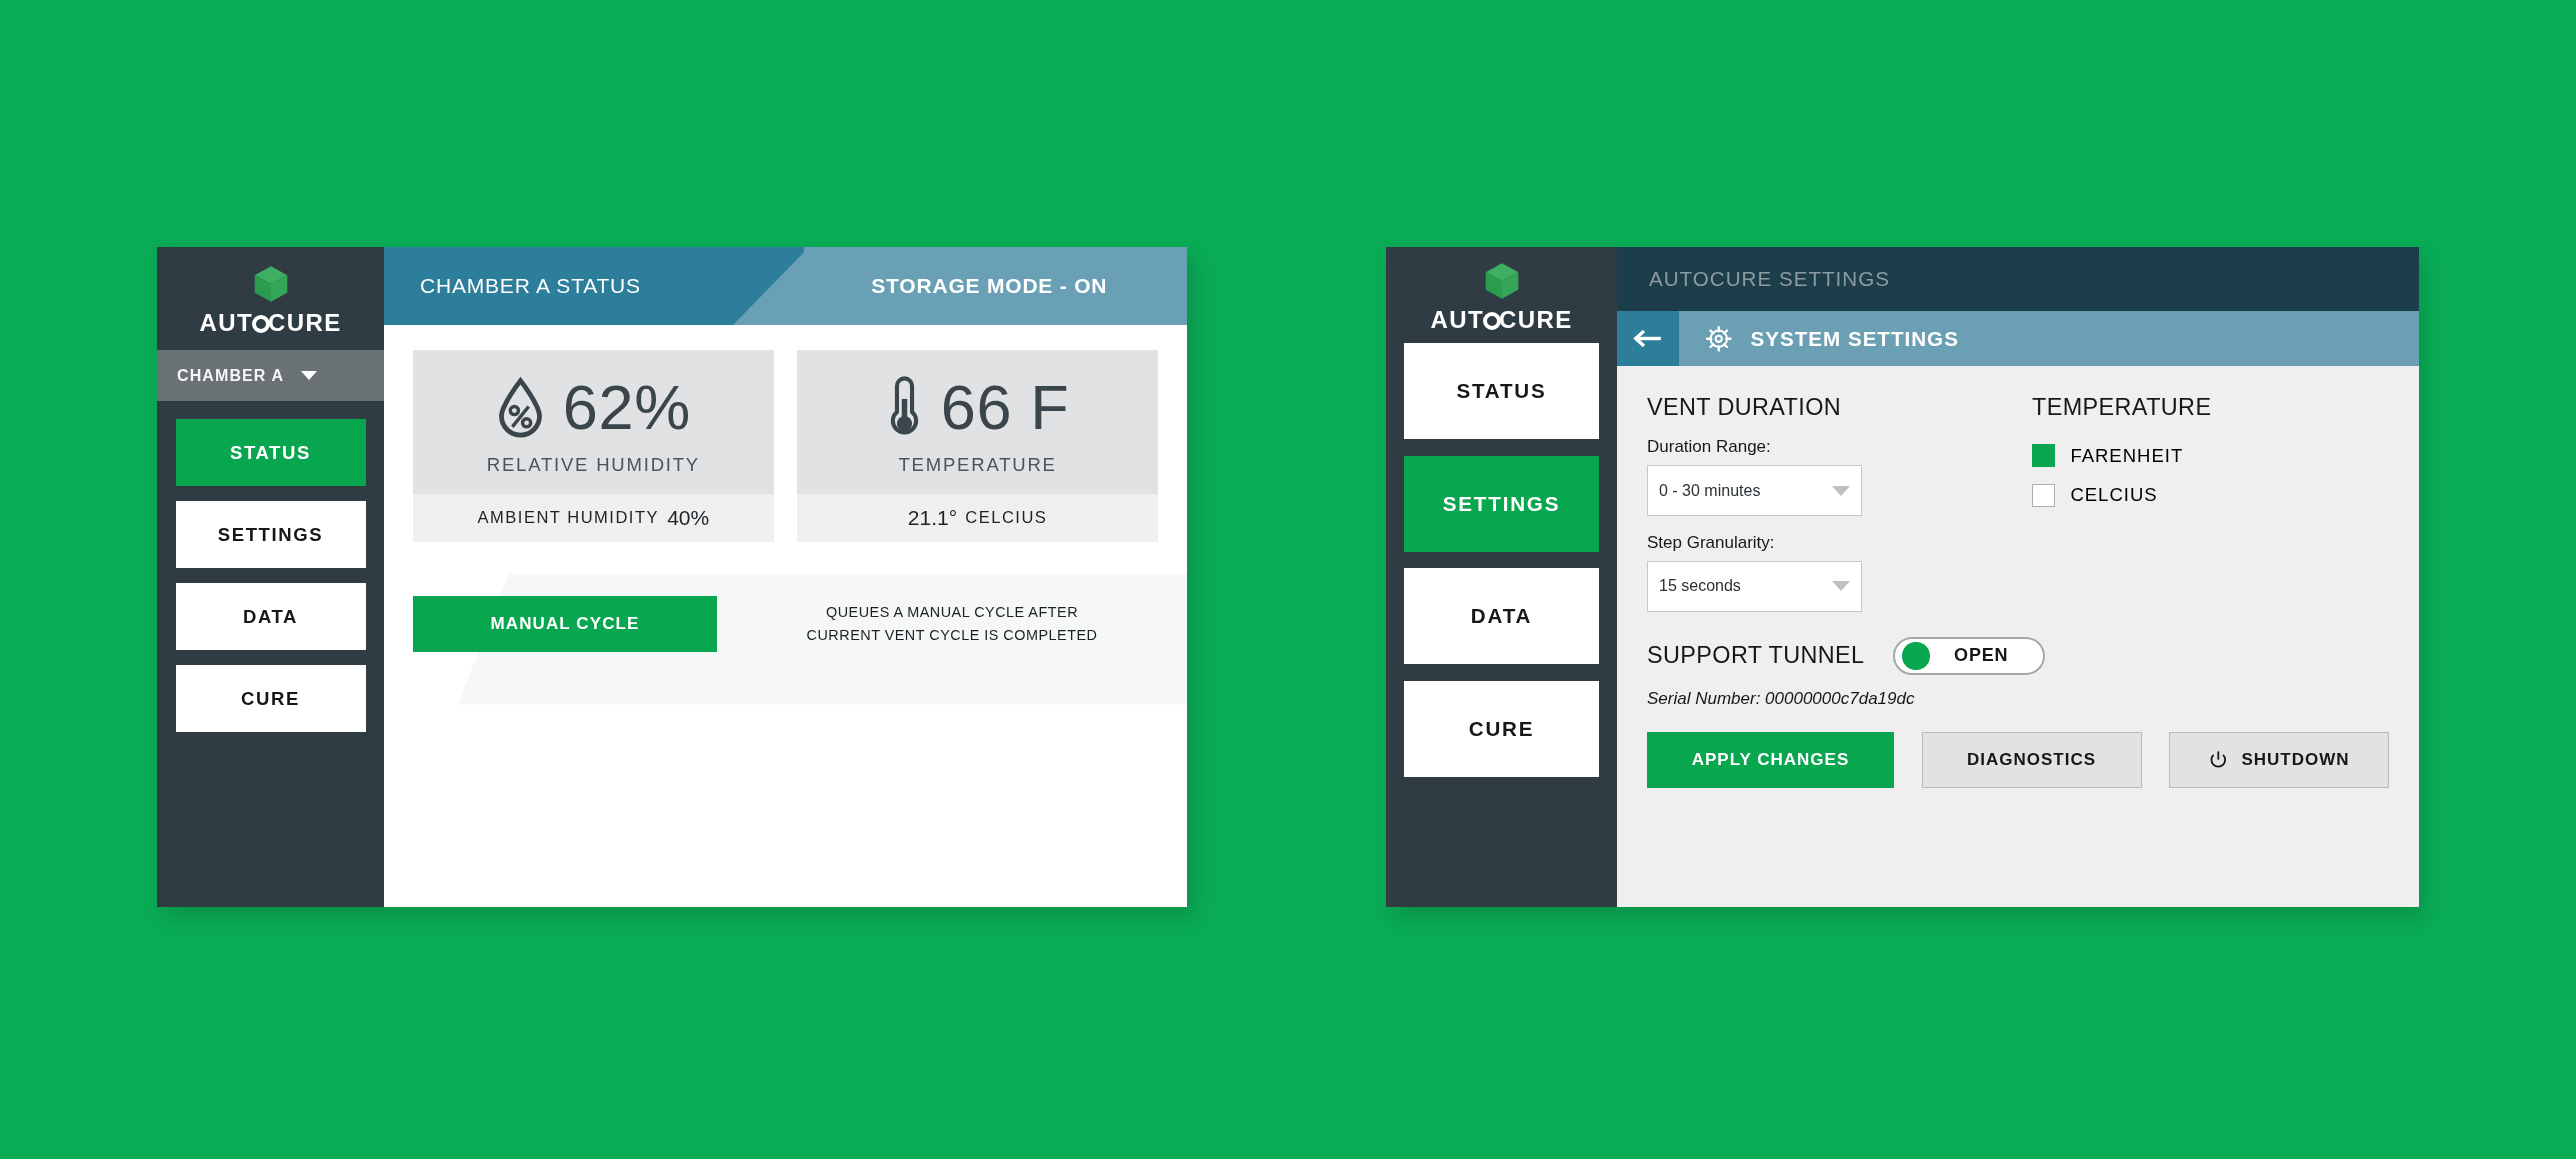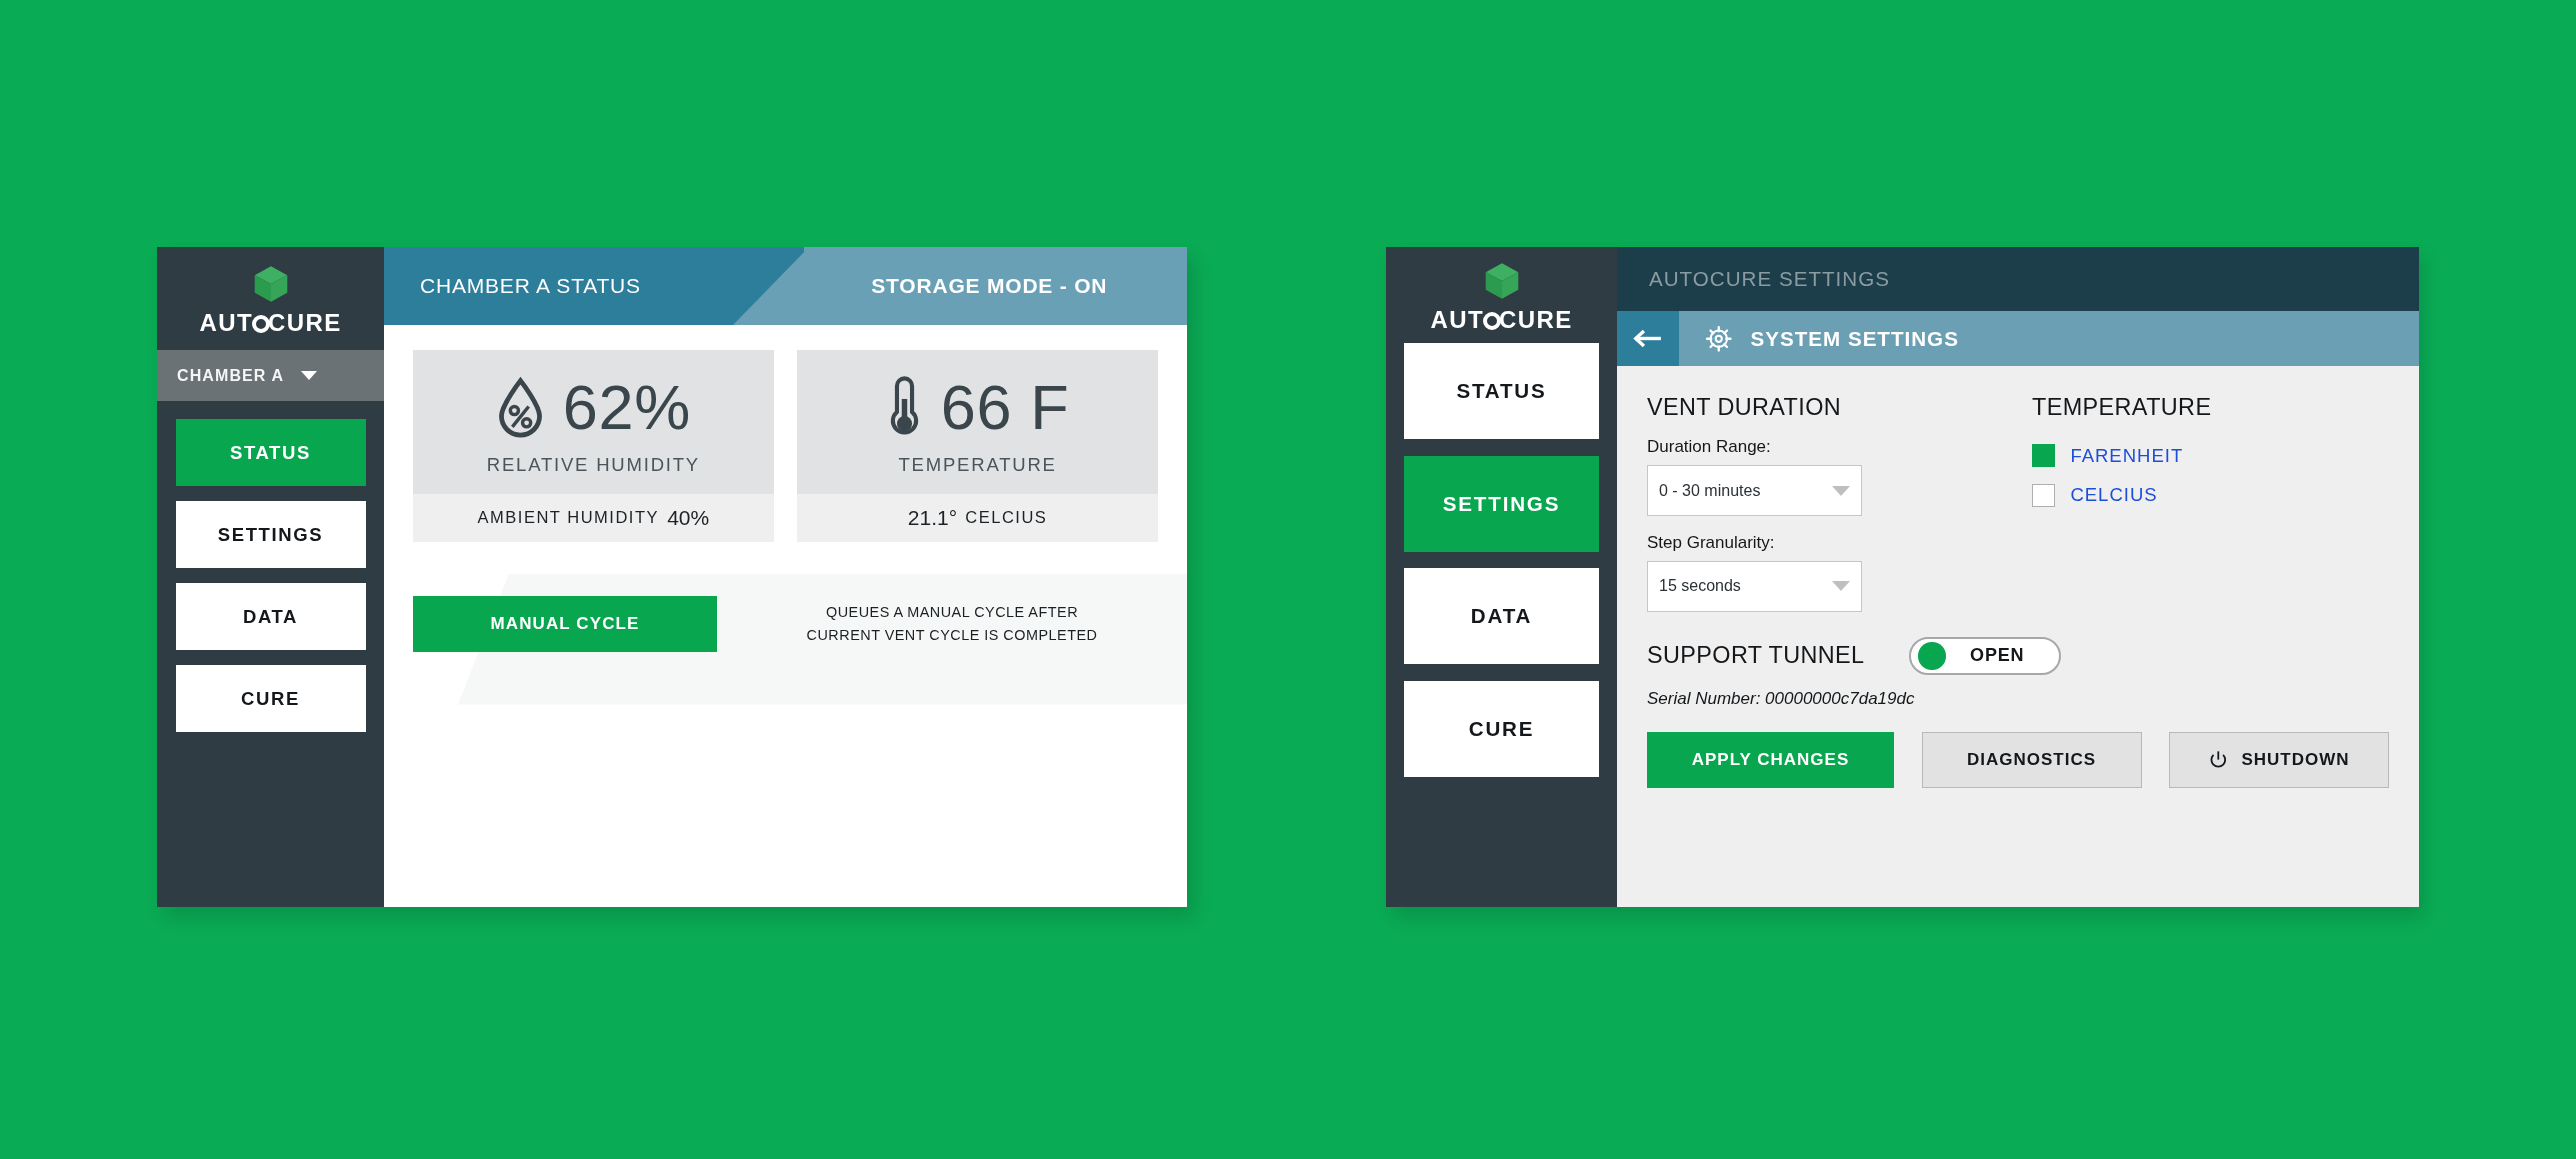--- a/index.html
+++ b/index.html
@@ -180,23 +180,23 @@
   .s-caret {
     width: 0; height: 0;
     border-left: 9px solid transparent;
     border-right: 9px solid transparent;
     border-top: 10.3px solid #BFBFBF;
   }
   .s-checkrow { display: flex; align-items: center; margin-top: 23.4px; cursor: pointer; }
   .s-checkrow + .s-checkrow { margin-top: 16.5px; }
   .s-box { width: 23.4px; height: 23.4px; background: #ffffff; border: 1.4px solid #AFAFAF; }
   .s-box.checked { background: #09A650; border-color: #09A650; }
-  .s-check-label { margin-left: 15px; font-size: 18.5px; color: #1d4ed8; letter-spacing: 1px; }
-
-  .tunnel-row { display: flex; align-items: center; margin-top: 25px; gap: 16px; }
+  .s-check-label { margin-left: 15px; font-size: 18.5px; color: #000000; letter-spacing: 1px; }
+
+  .tunnel-row { display: flex; align-items: center; margin-top: 25px; }
   .tunnel-title { font-size: 23.4px; color: #14181b; letter-spacing: 0.4px; }
   .toggle {
     margin-left: 29px; width: 152px; height: 38px; border-radius: 19px;
     background: #ffffff; border: 2.1px solid #A7A7A7;
     display: flex; align-items: center; padding: 0 6.9px; cursor: pointer;
   }
   .toggle-knob { width: 27.5px; height: 27.5px; border-radius: 50%; background: #09A650; }
   .toggle-text {
     flex: 1; text-align: center; font-size: 18px; color: #14181b;
     font-weight: bold; letter-spacing: 0.8px; padding-right: 4.1px;

